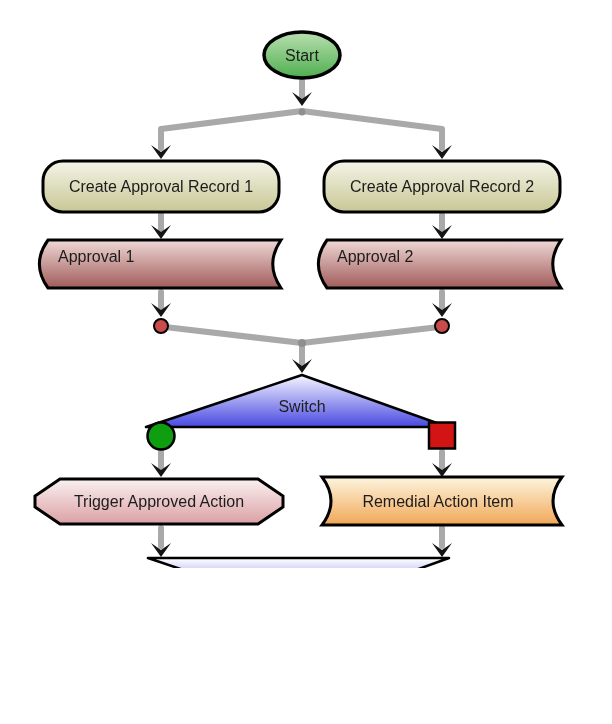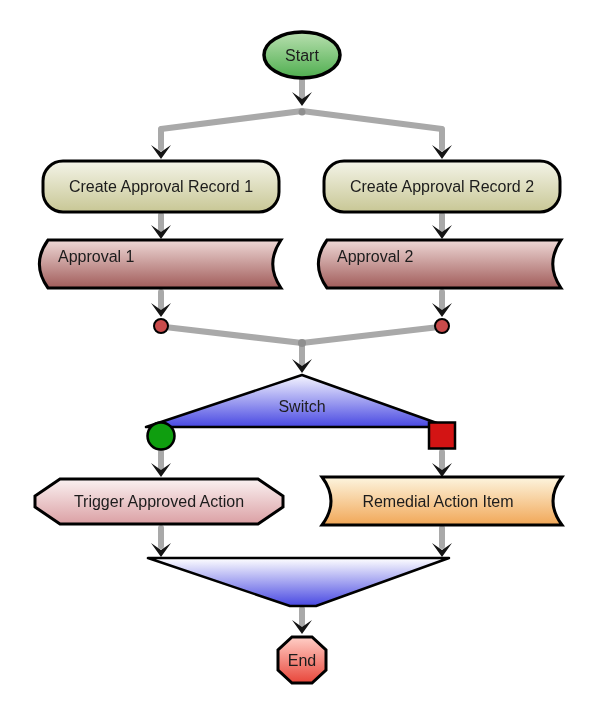--- a/index.html
+++ b/index.html
@@ -1,17 +1,17 @@
 <!DOCTYPE html>
 <html><head>
 <meta charset="utf-8">
 <style>
   html, body { margin: 0; padding: 0; background: #ffffff; }
   .canvas-wrap {
-    width: 612px; height: 724px; position: relative; overflow: hidden;
+    width: 612px; height: 568px; position: relative; overflow: hidden;
     background: #ffffff;
   }
   svg { display: block; }
   text {
     font-family: "Liberation Sans", sans-serif;
     font-size: 16px;
   }
 </style>
 </head>
 <body>

